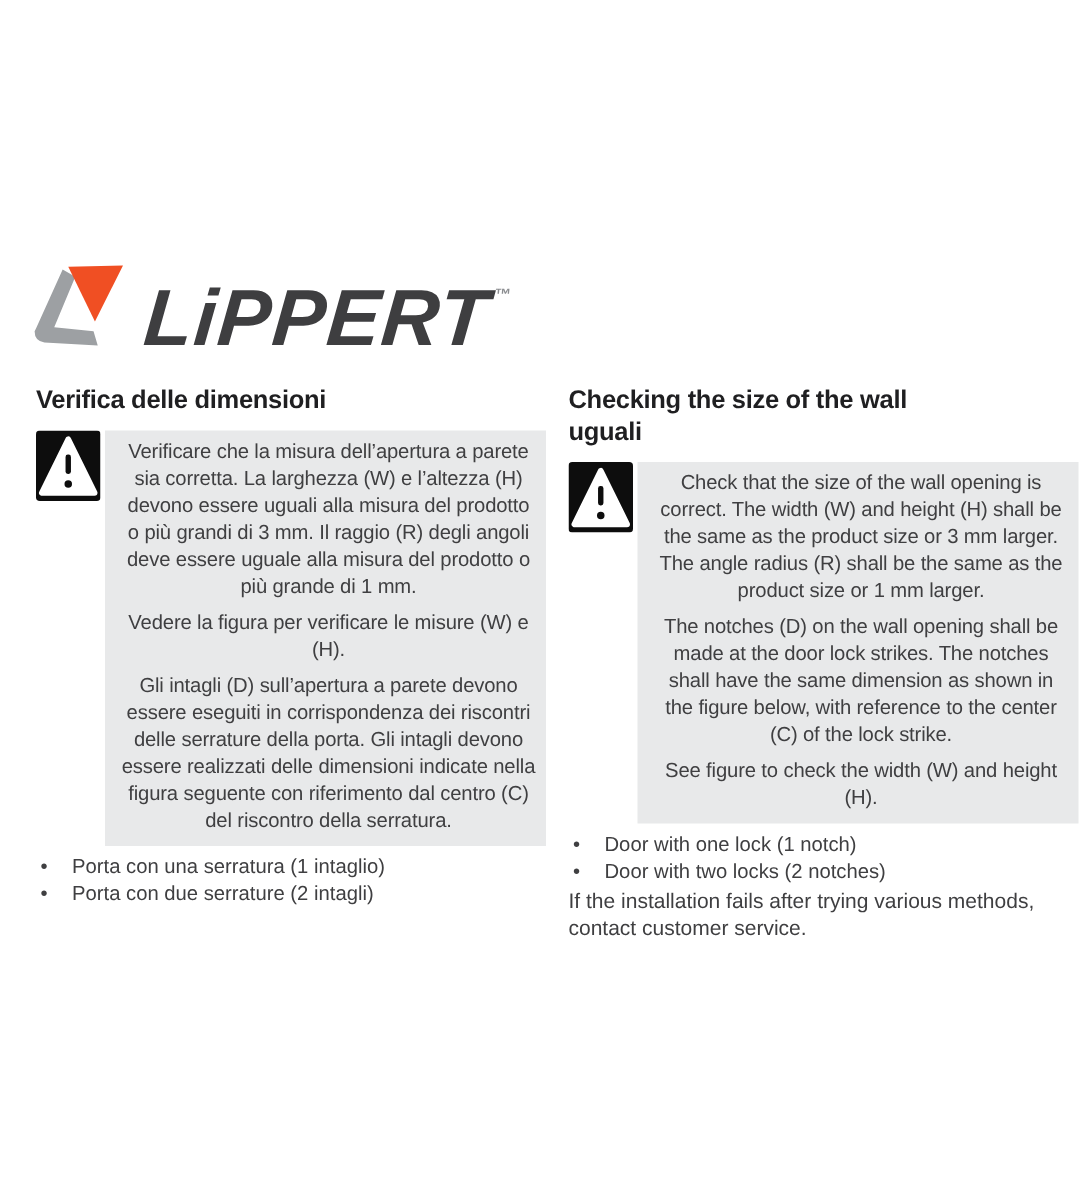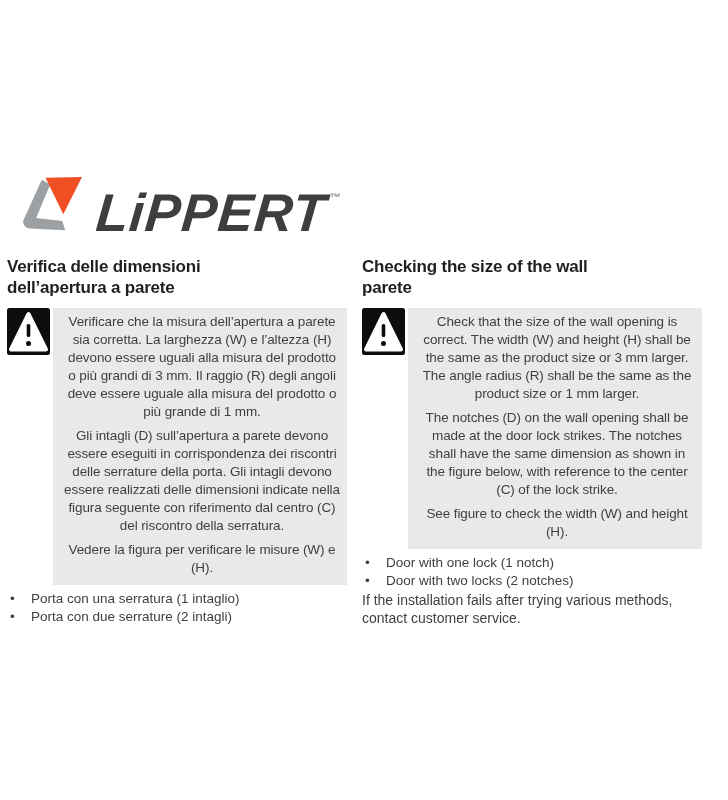--- a/index.html
+++ b/index.html
@@ -30,21 +30,21 @@
     font-size: 11px; font-weight: bold; font-style: normal;
     vertical-align: 30px; letter-spacing: 0; color: #8b8d90;
     margin-left: 2px;
   }
 
   
   .columns {
     position: absolute; top: 256px; left: 0;
     width: 728px;
     display: flex;
-    padding: 0 17px 0 7px;
+    padding: 0 17px 0 24px;
     gap: 15px;
   }
   .col { flex: 0 0 340px; width: 340px; }
 
   h2.heading {
     font-size: 17px; line-height: 21px; font-weight: bold;
     color: #1f1f21; letter-spacing: -0.2px;
     margin-bottom: 10px;
   }
 
@@ -75,51 +75,51 @@
     <svg class="logo-mark" viewBox="0 0 68 62" aria-hidden="true">
       <path d="M22,4 L31,9 L16,45 L44,48 L47,58 L9,56 Q2,55 2,48 L3,46 Z" fill="#9da0a3"></path>
       <polygon points="26,2 65,1 45,41" fill="#f04f23"></polygon>
     </svg>
     <div class="logo-text"><span>LiPPERT</span><span class="logo-tm">™</span></div>
   </header>
 
   <main class="columns">
 
     <section class="col">
-      <h2 class="heading"><span>Verifica delle dimensioni</span><br><span>dell’apertura a parete</span></h2>
+      <h2 class="heading"><span>Verifica delle dimensioni</span><br></h2>
 
       <div class="warning-row">
         <svg class="warning-icon" viewBox="0 0 43 47" aria-hidden="true">
           <rect x="0" y="0" width="43" height="47" rx="2.5" fill="#0d0d0d"></rect>
           <polygon points="21.5,6 4,41.5 39,41.5" fill="#ffffff" stroke="#ffffff" stroke-width="4" stroke-linejoin="round"></polygon>
           <rect x="19.7" y="16" width="3.6" height="13" rx="1.6" fill="#0d0d0d"></rect>
           <circle cx="21.5" cy="35.6" r="2.5" fill="#0d0d0d"></circle>
         </svg>
         <div class="warning-text">
           <p>Verificare che la misura dell’apertura a parete sia corretta. La larghezza (W) e l’altezza (H) devono essere uguali alla misura del prodotto o più grandi di 3 mm. Il raggio (R) degli angoli deve essere uguale alla misura del prodotto o più grande di 1 mm.</p>
+          <p>Vedere la figura per verificare le misure (W) e (H).</p>
           <p>Gli intagli (D) sull’apertura a parete devono essere eseguiti in corrispondenza dei riscontri delle serrature della porta. Gli intagli devono essere realizzati delle dimensioni indicate nella figura seguente con riferimento dal centro (C) del riscontro della serratura.</p>
-          <p>Vedere la figura per verificare le misure (W) e (H).</p>
         </div>
       </div>
 
       <ul class="bullets">
         <li>
             <span class="b">•</span>
             <span>Porta con una serratura (1 intaglio)</span>
           </li>
         <li>
             <span class="b">•</span>
             <span>Porta con due serrature (2 intagli)</span>
           </li>
       </ul>
 
     </section>
 
     <section class="col">
-      <h2 class="heading"><span>Checking the size of the wall</span><br><span>parete</span></h2>
+      <h2 class="heading"><span>Checking the size of the wall</span><br><span>uguali</span></h2>
 
       <div class="warning-row">
         <svg class="warning-icon" viewBox="0 0 43 47" aria-hidden="true">
           <rect x="0" y="0" width="43" height="47" rx="2.5" fill="#0d0d0d"></rect>
           <polygon points="21.5,6 4,41.5 39,41.5" fill="#ffffff" stroke="#ffffff" stroke-width="4" stroke-linejoin="round"></polygon>
           <rect x="19.7" y="16" width="3.6" height="13" rx="1.6" fill="#0d0d0d"></rect>
           <circle cx="21.5" cy="35.6" r="2.5" fill="#0d0d0d"></circle>
         </svg>
         <div class="warning-text">
           <p>Check that the size of the wall opening is correct. The width (W) and height (H) shall be the same as the product size or 3 mm larger. The angle radius (R) shall be the same as the product size or 1 mm larger.</p>

